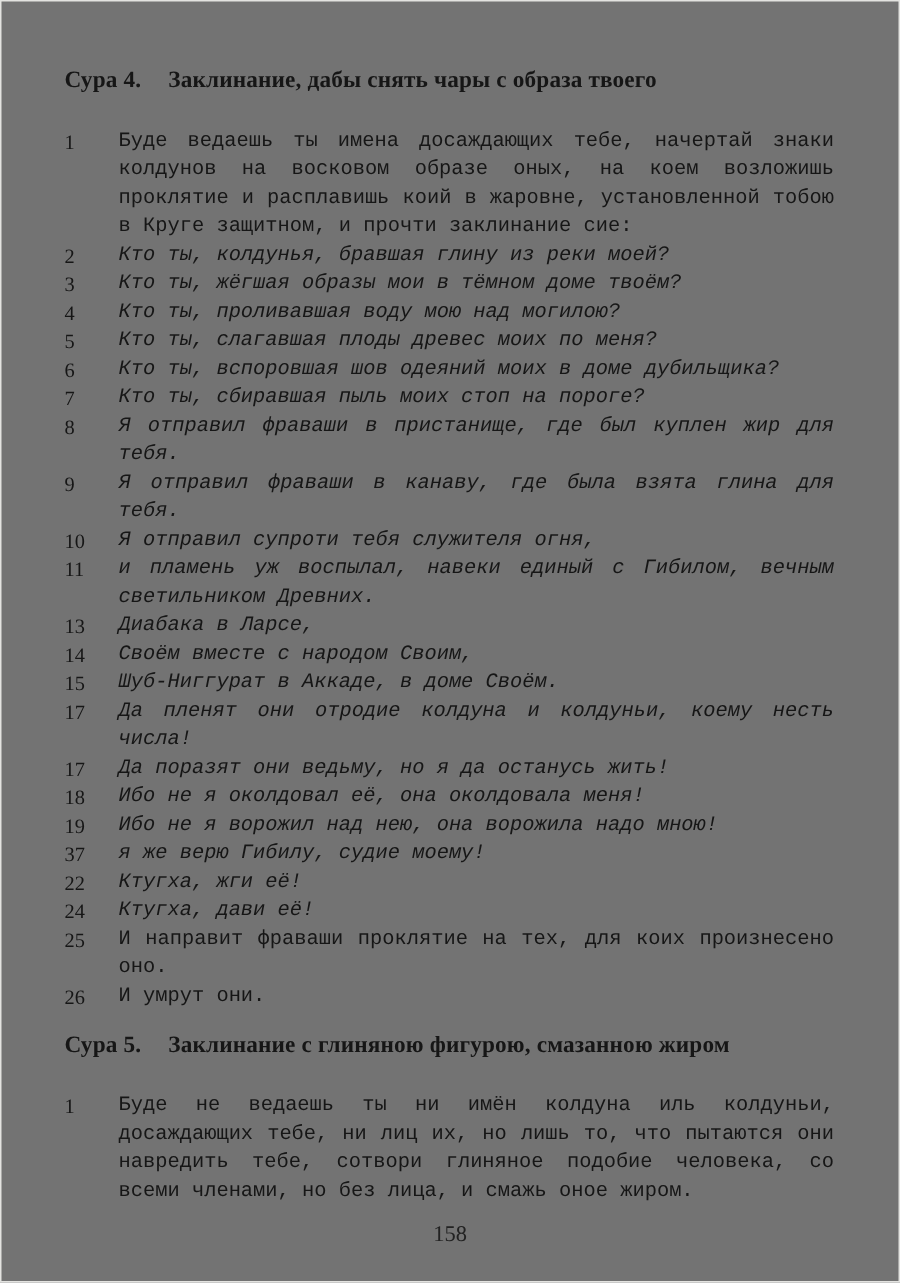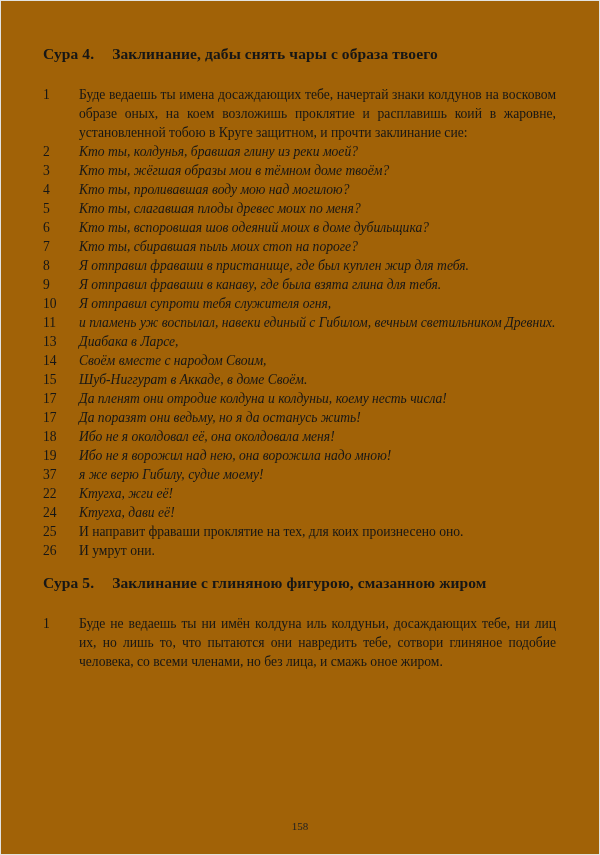--- a/index.html
+++ b/index.html
@@ -5,21 +5,21 @@
   html, body {
     margin: 0;
     padding: 0;
     background: #ffffff;
   }
   .sheet {
     position: relative;
     width: 600px;
     height: 855px;
     box-sizing: border-box;
-    background: #a16207;
+    background: #737373;
     border: 1px solid #e3e3e0;
     font-family: "Liberation Serif", "DejaVu Serif", serif;
     color: #161616;
     overflow: hidden;
   }
   .content {
     box-sizing: border-box;
     padding: 44px 43px 0 42px;
   }
   .section-heading {
@@ -48,32 +48,33 @@
   }
   .verse-num {
     flex: 0 0 36px;
     width: 36px;
     font-style: normal;
   }
   .verse-text {
     flex: 1 1 auto;
     text-align: justify;
     hyphens: auto;
+    font-family: Liberation Mono, monospace;
     -webkit-hyphens: auto;
   }
   .verse-text.italic {
     font-style: italic;
   }
   .page-footer {
     position: absolute;
     left: 0;
     right: 0;
     bottom: 22px;
     text-align: center;
-    font-size: 11px;
+    font-size: 15px;
     color: #222222;
   }
 </style>
 </head>
 <body>
 
 <div class="sheet">
   <div class="content">
   <div class="section">
     <h2 class="section-heading">

